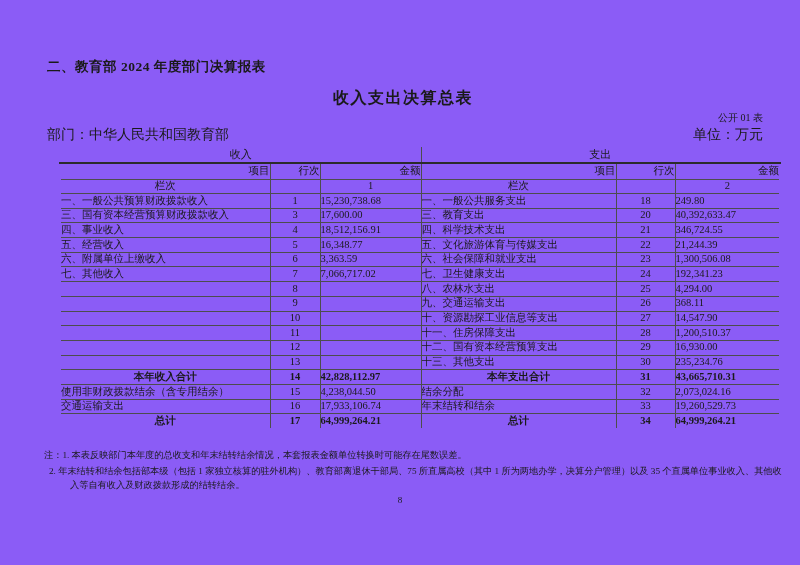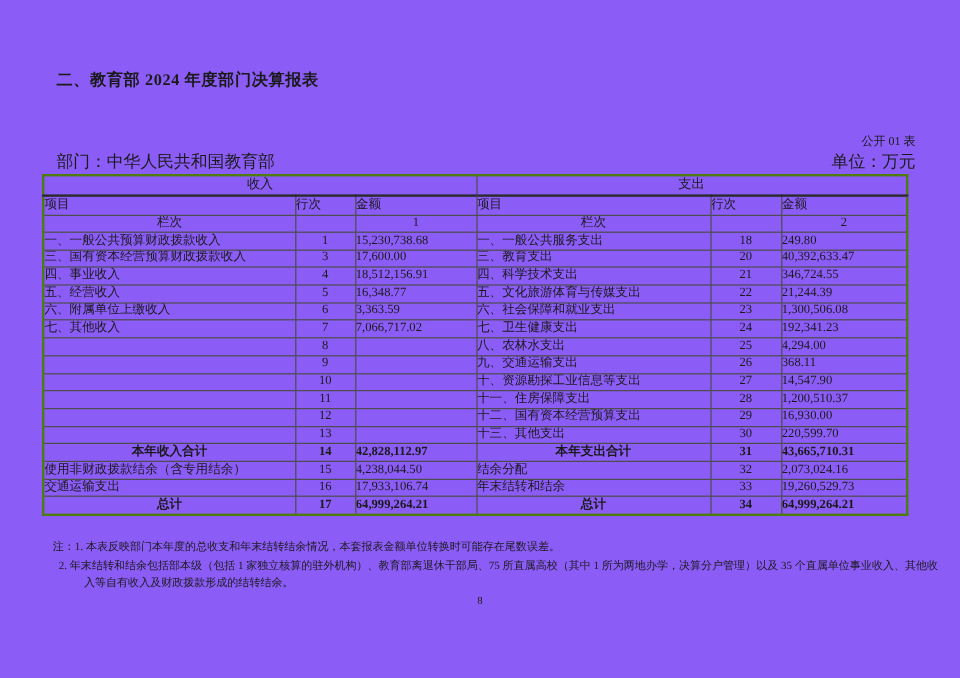--- a/index.html
+++ b/index.html
@@ -17,32 +17,32 @@
     font-size:16px; font-weight:bold; letter-spacing:1.5px; white-space:nowrap;
   }
   .table-code {
     position:absolute; right:37px; top:111px; font-size:10px; white-space:nowrap;
   }
   .meta-line {
     position:absolute; left:47px; right:37px; top:126px;
     display:flex; justify-content:space-between; font-size:14px; white-space:nowrap;
   }
   table.summary {
-    position:absolute; left:35px; top:145px; width:720px;
+    position:absolute; left:59px; top:145px; width:720px;
     border-collapse:collapse; table-layout:fixed;
     font-size:10.5px; color:#1a1a1a;
-    border:2px solid #4d7c0f;
+    border:2px solid #8b5cf6;
   }
   table.summary th, table.summary td {
     border:1px solid #4d4d4d; padding:0; margin:0;
     font-weight:normal; vertical-align:middle;
     overflow:hidden; white-space:nowrap; line-height:1;
   }
   tr.band th { height:15px; font-size:11px; text-align:center; border-bottom:2px solid #2b2b2b; }
-  tr.colhead th { height:15px; text-align:left; }
+  tr.colhead th { height:15px; text-align:right; }
   tr.lanci td { height:13px; text-align:center; }
   tbody td { height:13.7px; }
   td.item { text-align:left; padding-left:5px; }
   td.no   { text-align:center; }
   td.amt  { text-align:left; padding-right:5px; }
   tr.total td { font-weight:bold; }
   tr.total td.item { text-align:center; padding-left:0;margin-left:27px; }
   .notes {
     position:absolute; left:43px; top:448px; width:730px;
     font-size:9.2px; line-height:14.2px; color:#1a1a1a;
@@ -54,20 +54,21 @@
     position:absolute; left:0; top:495px; width:800px;
     text-align:center; font-size:9px;
   }
 </style>
 </head>
 <body>
 
 <div class="page">
 
   <div class="section-title">二、教育部 2024 年度部门决算报表</div>
+  <div class="table-title">收入支出决算总表</div>
   <div class="table-code">公开 01 表</div>
 
   <div class="meta-line">
     <span>部门：中华人民共和国教育部</span>
     <span>单位：万元</span>
   </div>
 
   <table class="summary">
     <colgroup>
       <col style="width:210px">
@@ -187,21 +188,21 @@
         <td class="item">十二、国有资本经营预算支出</td>
         <td class="no">29</td>
         <td class="amt">16,930.00</td>
       </tr>
       <tr>
         <td class="item"></td>
         <td class="no">13</td>
         <td class="amt"></td>
         <td class="item">十三、其他支出</td>
         <td class="no">30</td>
-        <td class="amt">220,599.70</td>
+        <td class="amt">235,234.76</td>
       </tr>
       <tr class="total">
         <td class="item">本年收入合计</td>
         <td class="no">14</td>
         <td class="amt">42,828,112.97</td>
         <td class="item">本年支出合计</td>
         <td class="no">31</td>
         <td class="amt">43,665,710.31</td>
       </tr>
       <tr>

